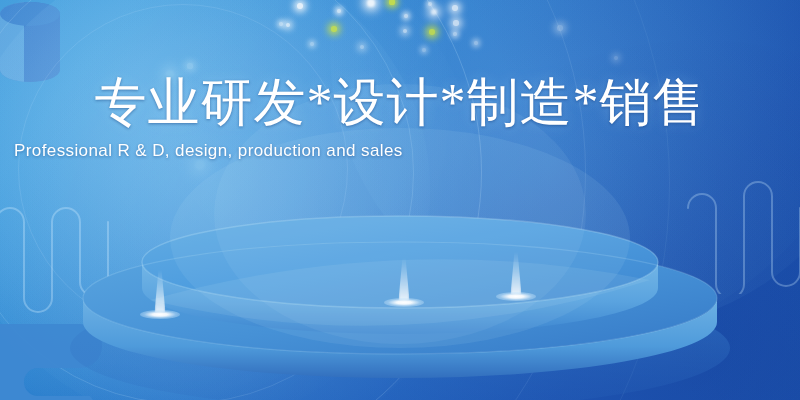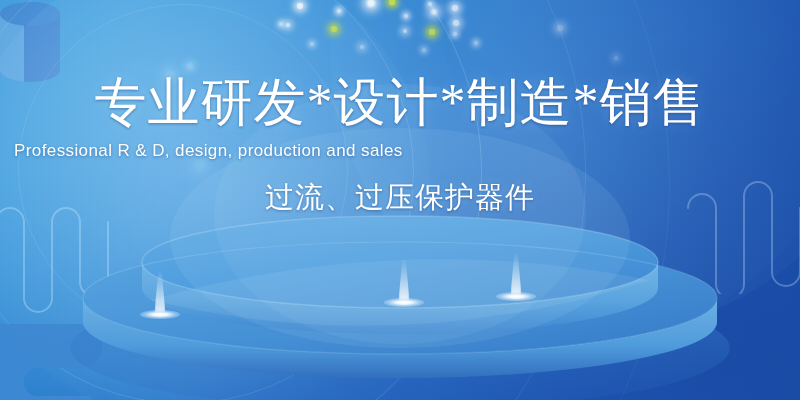--- a/index.html
+++ b/index.html
@@ -275,16 +275,15 @@
       <div class="particle" style="left: 166px; top: 70px; width: 8px; height: 8px; background: rgb(159, 212, 242); opacity: 0.45; box-shadow: rgb(159, 212, 242) 0px 0px 10.4px 4.4px; filter: blur(1.2px);"></div>
       <div class="particle" style="left: 187.4px; top: 63.4px; width: 5.2px; height: 5.2px; background: rgb(191, 228, 248); opacity: 0.4; box-shadow: rgb(191, 228, 248) 0px 0px 6.76px 2.86px; filter: blur(0.7px);"></div>
       <div class="particle" style="left: 195px; top: 160px; width: 10px; height: 10px; background: rgb(159, 212, 242); opacity: 0.35; box-shadow: rgb(159, 212, 242) 0px 0px 13px 5.5px; filter: blur(1.2px);"></div>
       <div class="particle" style="left: 557px; top: 25px; width: 6px; height: 6px; background: rgb(255, 255, 255); opacity: 0.35; box-shadow: rgb(255, 255, 255) 0px 0px 7.8px 3.3px; filter: blur(0.7px);"></div>
       <div class="particle" style="left: 613.6px; top: 55.6px; width: 4.8px; height: 4.8px; background: rgb(255, 255, 255); opacity: 0.25; box-shadow: rgb(255, 255, 255) 0px 0px 6.24px 2.64px; filter: blur(0.7px);"></div>
     </div>
 
   <div class="copy">
     <div class="headline">专业研发*设计*制造*销售</div>
     <div class="sub-en">Professional R &amp; D, design, production and sales</div>
-    <div class="headline2">过流、过压保护器件</div>
   </div>
 
 </div>
 
 </body></html>

